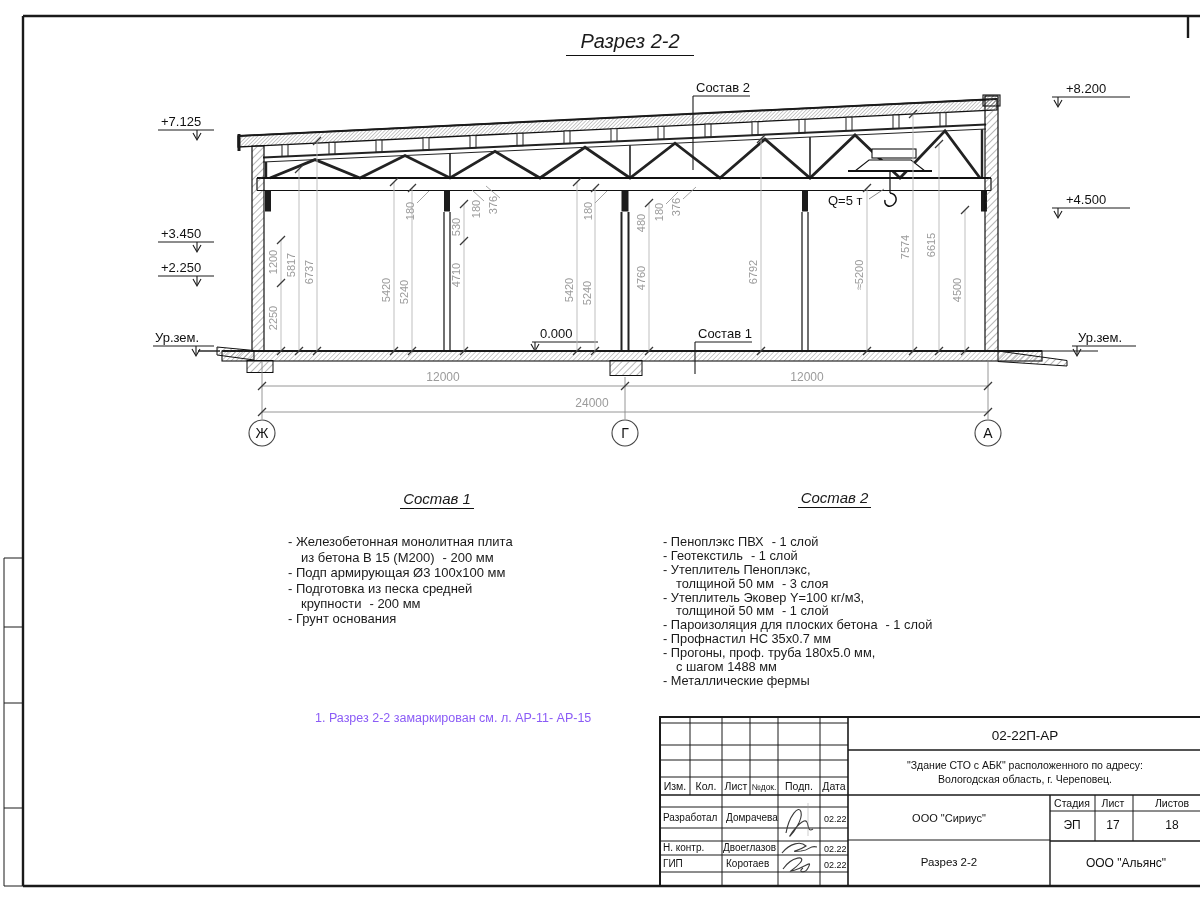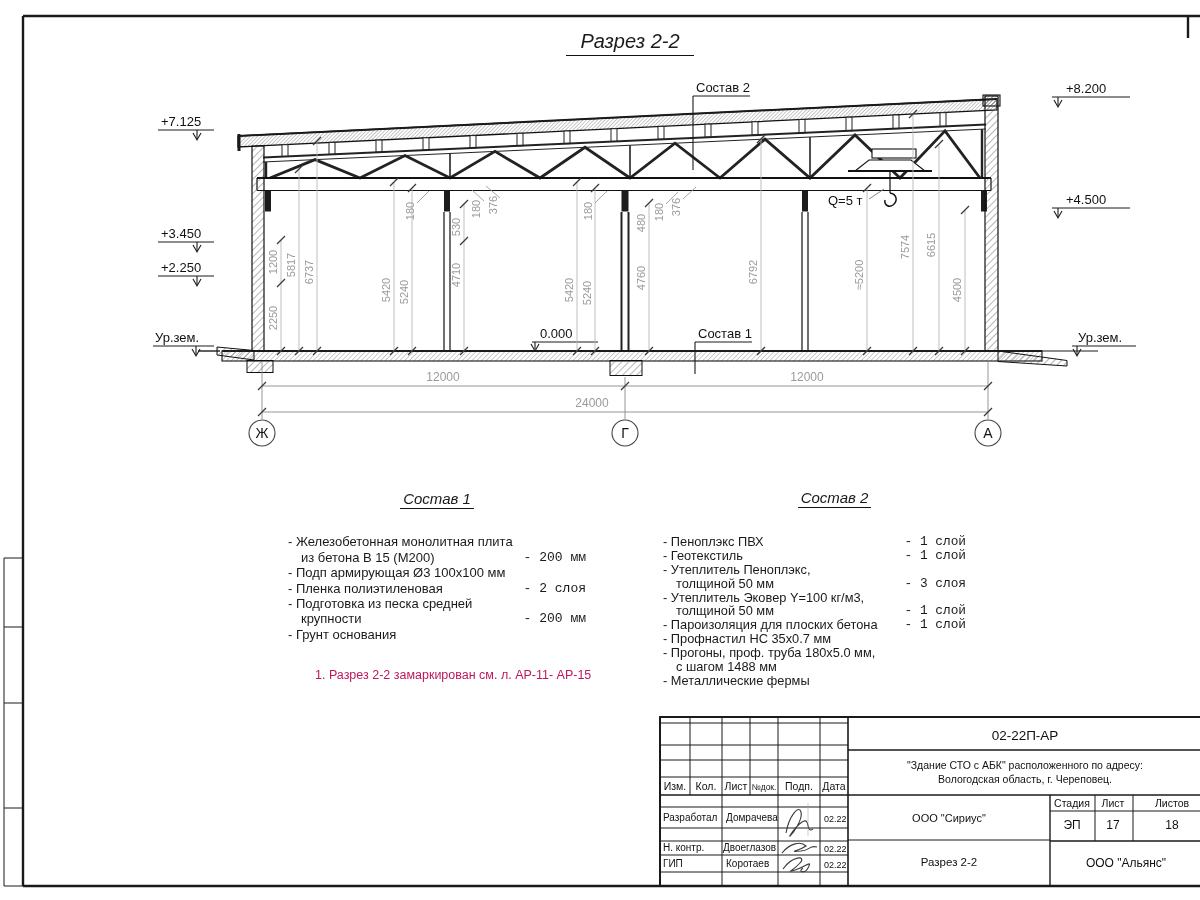--- a/index.html
+++ b/index.html
@@ -5,27 +5,27 @@
   html,body{margin:0;padding:0;width:1200px;height:900px;background:#fff;overflow:hidden;
     font-family:"Liberation Sans",sans-serif;color:#1a1a1a;}
   .abs{position:absolute;}
   #stage{position:relative;width:1200px;height:900px;}
   svg{position:absolute;left:0;top:0;font-family:"Liberation Sans",sans-serif;}
   .sheet-title{left:566px;top:30px;width:128px;text-align:center;font-size:20px;font-style:italic;
     border-bottom:1.6px solid #111;padding-bottom:2px;}
   .sostav{font-size:13px;line-height:15.4px;}
   .s-head{text-align:center;margin-bottom:27px;}
   .s-head span{font-style:italic;font-size:15px;border-bottom:1.2px solid #111;padding:0 3px 1px 3px;}
-  .srow{display:flex;justify-content:space-between;}
+  .srow{display:flex;justify-content:flex-start;}
   .cont{padding-left:13px;}
-  .sq{white-space:nowrap;padding-left:8px;font-family:Liberation Mono, monospace;}
+  .sq{white-space:nowrap;padding-left:8px;}
   #sostav1{left:288px;top:491px;width:298px;}
   #sostav2{left:663px;top:491px;width:303px;font-size:12.8px;line-height:13.9px;}
   #sostav2 .s-head{padding-left:40px;margin-bottom:29px;}
-  .note{left:315px;top:668px;font-size:12.5px;color:#be185d;}
+  .note{left:315px;top:711px;font-size:12.5px;color:#8b5cf6;}
   
   .k{stroke:#1a1a1a;}
   .dim{stroke:#b8b8b8;stroke-width:0.9;}
   .ext{stroke:#8a8a8a;stroke-width:0.9;}
   text{fill:#111;}
   .dt{font-size:11px;fill:#9b9b9b;}
   .bt{font-size:12px;fill:#9b9b9b;}
   .lv{font-size:13px;fill:#111;}
 </style>
 </head>
@@ -397,24 +397,20 @@
       </div>
   <div class="srow">
         <span class="cont">из бетона В 15 (М200)</span>
         <span class="sq">- 200 мм</span>
       </div>
   <div class="srow">
         <span>- Подп армирующая Ø3 100х100 мм</span>
         <span class="sq"></span>
       </div>
   <div class="srow">
-        <span>- Пленка полиэтиленовая</span>
-        <span class="sq">- 2 слоя</span>
-      </div>
-  <div class="srow">
         <span>- Подготовка из песка средней</span>
         <span class="sq"></span>
       </div>
   <div class="srow">
         <span class="cont">крупности</span>
         <span class="sq">- 200 мм</span>
       </div>
   <div class="srow">
         <span>- Грунт основания</span>
         <span class="sq"></span>

